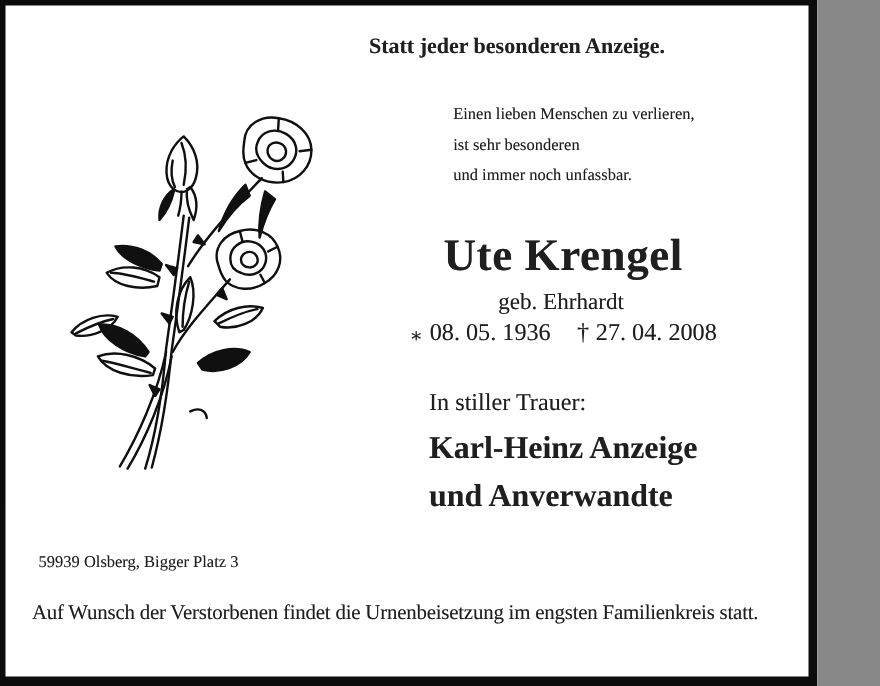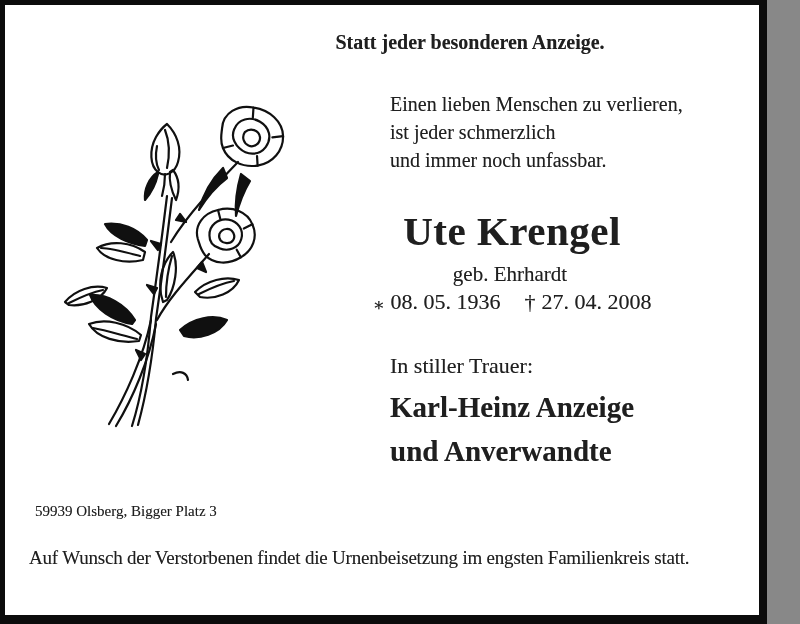--- a/index.html
+++ b/index.html
@@ -8,21 +8,20 @@
     background: #888;
   }
   .stage {
     position: relative;
     width: 743px;
     height: 624px;
     background: var(--paper, #ffffff);
     font-family: "Liberation Serif", "DejaVu Serif", serif;
     color: var(--ink, #1f1f1f);
     overflow: hidden;
-    padding-left: 24px;
   }
   
   .frame {
     position: absolute;
     inset: 0;
     border-style: solid;
     border-color: var(--frame, #0c0c0c);
     border-top-width: 5px;
     border-left-width: 5px;
     border-right-width: 8px;
@@ -31,21 +30,21 @@
     box-sizing: border-box;
   }
   .txt {
     position: absolute;
     white-space: nowrap;
     text-shadow: 0 0 0.6px rgba(40,40,40,0.45);
   }
   .center { transform: translateX(-50%); }
 
   .header-line   { left: 470px; top: 31px;  font-size: 20px; font-weight: bold; }
-  .condolence    { left: 390px; top: 90px;  font-size: 20px; line-height: 28px; }
+  .condolence    { left: 412px; top: 90px;  font-size: 15px; line-height: 28px; }
   .deceased-name { left: 512px; top: 207px; font-size: 41px; font-weight: bold; letter-spacing: 0.5px; }
   .maiden-name   { left: 510px; top: 262px; font-size: 21px; }
   .dates-line    { left: 512px; top: 289px; font-size: 22px; display: inline-flex; gap: 24px; text-align: center; }
   .dates-line .sym { display: inline-block; }
   .star-symbol   { font-size: 18px; position: relative; top: 2px; margin-right: 6px; }
   .dagger-symbol { margin-right: 6px; }
   .mourning-intro{ left: 390px; top: 353px; font-size: 22px; }
   .mourner-1     { left: 390px; top: 391px; font-size: 29px; font-weight: bold; }
   .mourner-2     { left: 390px; top: 435px; font-size: 29px; font-weight: bold; }
   .address-line  { left: 35px;  top: 503px; font-size: 15px; }
@@ -124,21 +123,21 @@
       <path d="M154,202 C166,196 178,191 189,189"></path>
 
       <path d="M128,282 C136,278 142,281 143,288"></path>
     </g>
   </svg>
 
   <div class="txt header-line center">Statt jeder besonderen Anzeige.</div>
 
   <div class="txt condolence">
     <div>Einen lieben Menschen zu verlieren,</div>
-    <div>ist jeder schmerzlich</div>
+    <div>ist sehr besonderen</div>
     <div>und immer noch unfassbar.</div>
   </div>
 
   <div class="txt deceased-name center">Ute Krengel</div>
   <div class="txt maiden-name center">geb. Ehrhardt</div>
 
   <div class="txt dates-line center">
     <span>
       <span class="sym star-symbol">∗</span><span>08. 05. 1936</span>
     </span>

